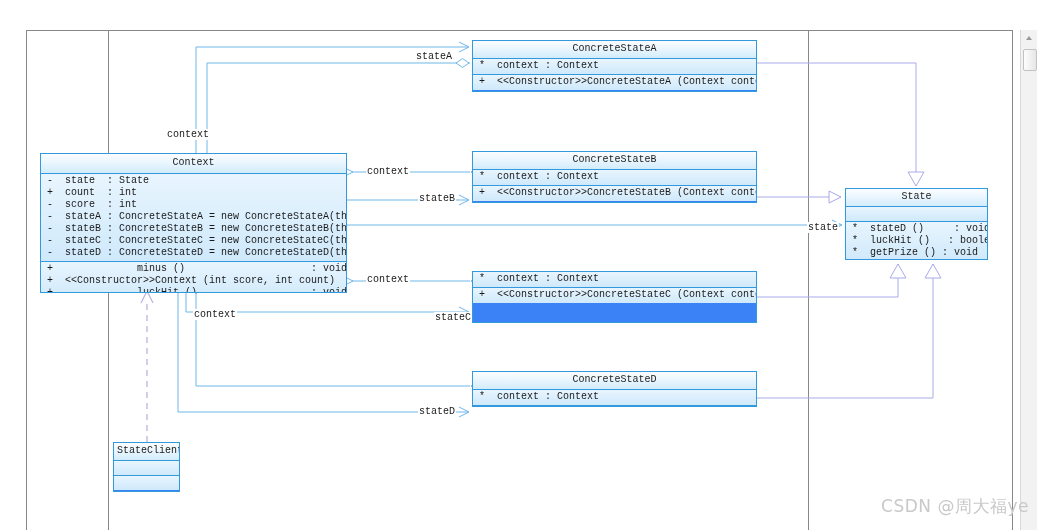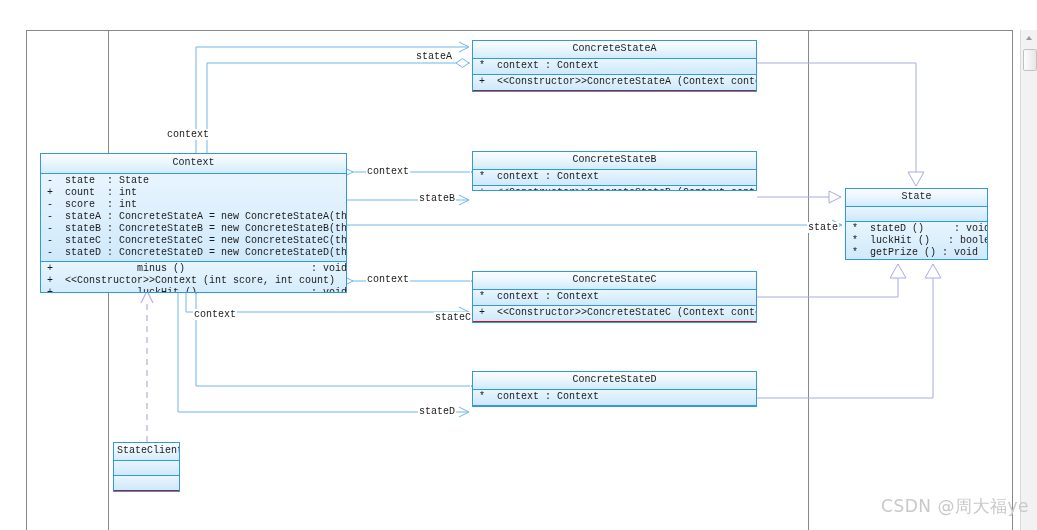--- a/index.html
+++ b/index.html
@@ -70,21 +70,21 @@
     left: 0; top: 0;
     width: 1037px; height: 530px;
     pointer-events: none;
   }
 
   
   .uml {
     position: absolute;
     border: 1px solid #3399dd;
     box-sizing: border-box;
-    background: #b91c1c;
+    background: #3b82f6;
     font-size: 10px;
     line-height: 12px;
     color: #1a1a1a;
     overflow: hidden;
   }
   .uml .title {
     background: linear-gradient(to bottom, #fbfdff 0%, #eaf6fe 45%, #d2ecfb 100%);
     border-bottom: 1px solid #3399dd;
     text-align: center;
     padding: 2px 0 3px 0;
@@ -110,21 +110,21 @@
   .uml .empty-sec {
     background: linear-gradient(to bottom, #e8f5fe 0%, #cfe9fb 100%);
     border-bottom: 1px solid #3399dd;
     height: 14px;
   }
   .uml .empty-sec.last { border-bottom: none; }
 
   
   #box-context    { left: 40px;  top: 153px; width: 307px; height: 140px; }
   #box-stateA     { left: 472px; top: 40px;  width: 285px; height: 52px; }
-  #box-stateB     { left: 472px; top: 151px; width: 285px; height: 40px; }
+  #box-stateB     { left: 472px; top: 151px; width: 285px; height: 52px; }
   #box-stateC     { left: 472px; top: 271px; width: 285px; height: 52px; }
   #box-stateD     { left: 472px; top: 371px; width: 285px; height: 36px; }
   #box-state      { left: 845px; top: 188px; width: 143px; height: 72px; }
   #box-client     { left: 113px; top: 442px; width: 67px; height: 50px; }
 
   #box-context .title { padding: 3px 0 4px 0; }
 
   
   .elabel {
     position: absolute;
@@ -258,21 +258,20 @@
     <div class="title">ConcreteStateB</div>
     <div class="section">
       <div class="row">*  context : Context</div>
     </div>
     <div class="section last">
       <div class="row">+  &lt;&lt;Constructor&gt;&gt;ConcreteStateB (Context context)</div>
     </div>
   </div>
 
   <div class="uml" id="box-stateC">
-    <div class="title">ConcreteStateC</div>
     <div class="section">
       <div class="row">*  context : Context</div>
     </div>
     <div class="section last">
       <div class="row">+  &lt;&lt;Constructor&gt;&gt;ConcreteStateC (Context context)</div>
     </div>
   </div>
 
   <div class="uml" id="box-stateD">
     <div class="title">ConcreteStateD</div>

